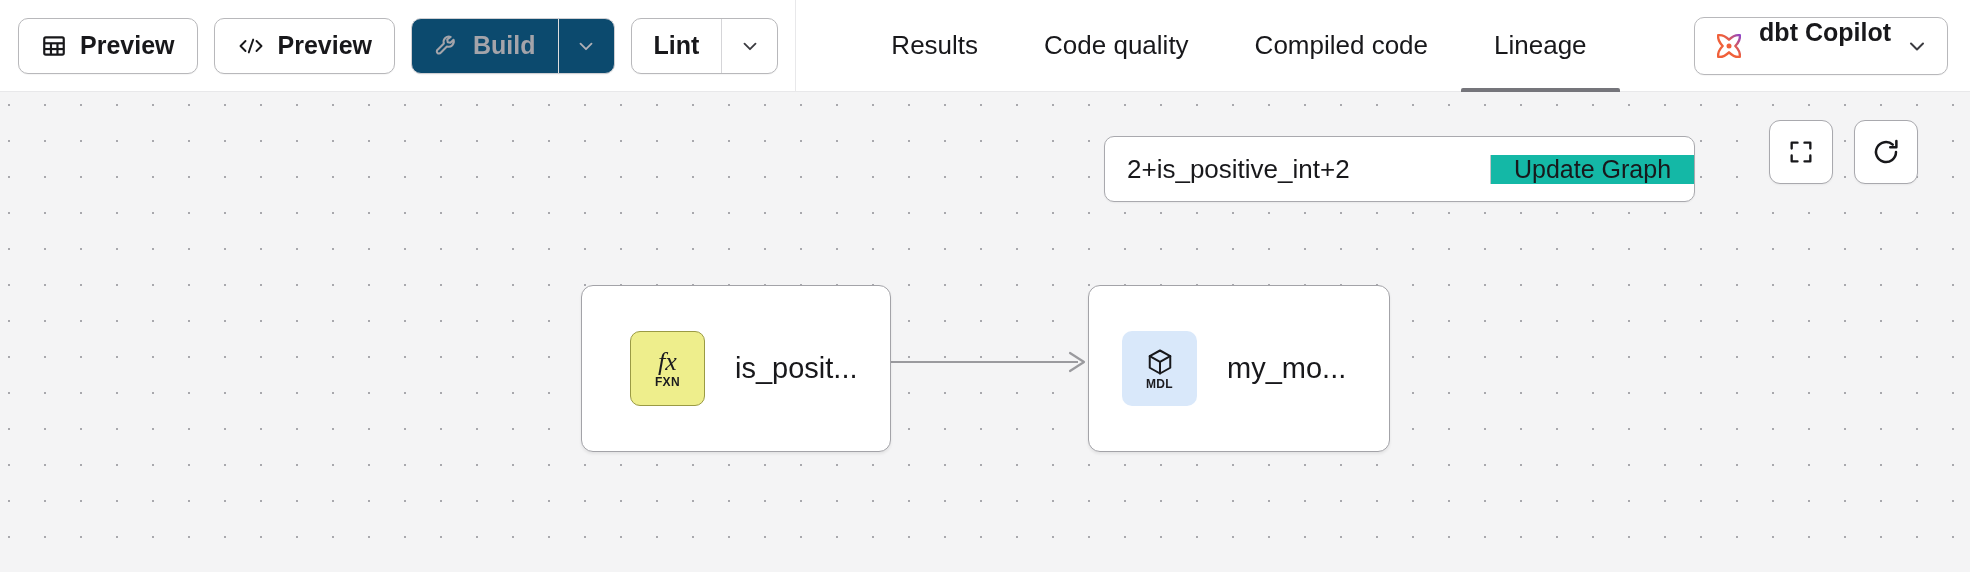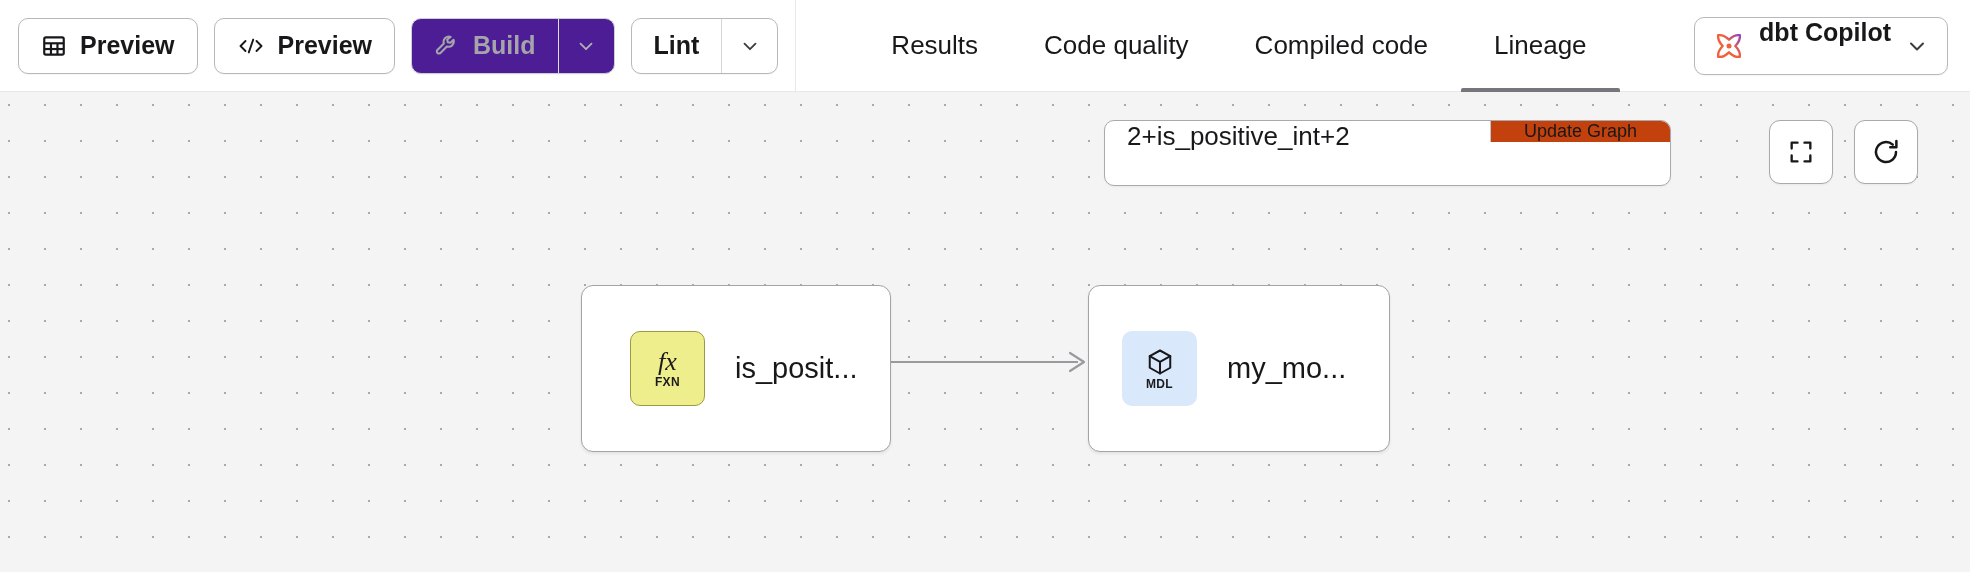--- a/index.html
+++ b/index.html
@@ -93,21 +93,21 @@
   }
   .btn-group .gcaret {
     width: 56px;
     display: flex;
     align-items: center;
     justify-content: center;
     border-left: 1px solid #d5d5d8;
     cursor: pointer;
   }
   .btn-group.disabled {
-    background: #4c1d95;
+    background: #0c4a6e;
     border-color: #cfcfd3;
   }
   .btn-group.disabled .gmain { color: #a4a4aa; cursor: default; }
   .btn-group.disabled .gcaret { border-left-color: #dededf; cursor: default; }
 
   .ico { display: inline-flex; align-items: center; justify-content: center; flex: none; }
 
   
   .tabs {
     flex: 1;
@@ -169,51 +169,51 @@
     background-color: #f4f4f5;
     background-image: radial-gradient(#a8a8ad 1.1px, transparent 1.2px);
     background-size: 36px 36px;
     background-position: 27px 31px;
     overflow: hidden;
   }
 
   
   .graph-controls {
     position: absolute;
-    top: 28px;
+    top: 44px;
     left: 1104px;
     height: 66px;
     display: flex;
-    align-items: flex-start;
+    align-items: center;
     border: 1px solid #a9a9ae;
     border-radius: 10px;
     background: #ffffff;
     overflow: hidden;
     box-shadow: 0 1px 2px rgba(0,0,0,0.05);
   }
   .selector-input {
     width: 385px;
     border: none;
     outline: none;
     background: transparent;
     padding: 0 22px;
     font-family: "Liberation Sans", sans-serif;
     font-size: 26px;
     color: #18181b;
   }
   .update-graph {
     display: flex;
     align-items: center;
-    padding: 0 33px;
+    padding: 0 23px;
     border-left: 1px solid #c4c4c8;
-    font-size: 18px;
-    color: #18181b;
-    white-space: nowrap;
-    cursor: pointer;
-    background: #c2410c;
+    font-size: 25px;
+    color: #18181b;
+    white-space: nowrap;
+    cursor: pointer;
+    background: #14b8a6;
   }
 
   .icon-btn {
     position: absolute;
     top: 28px;
     width: 64px;
     height: 64px;
     border: 1px solid #a9a9ae;
     border-radius: 11px;
     background: #ffffff;

